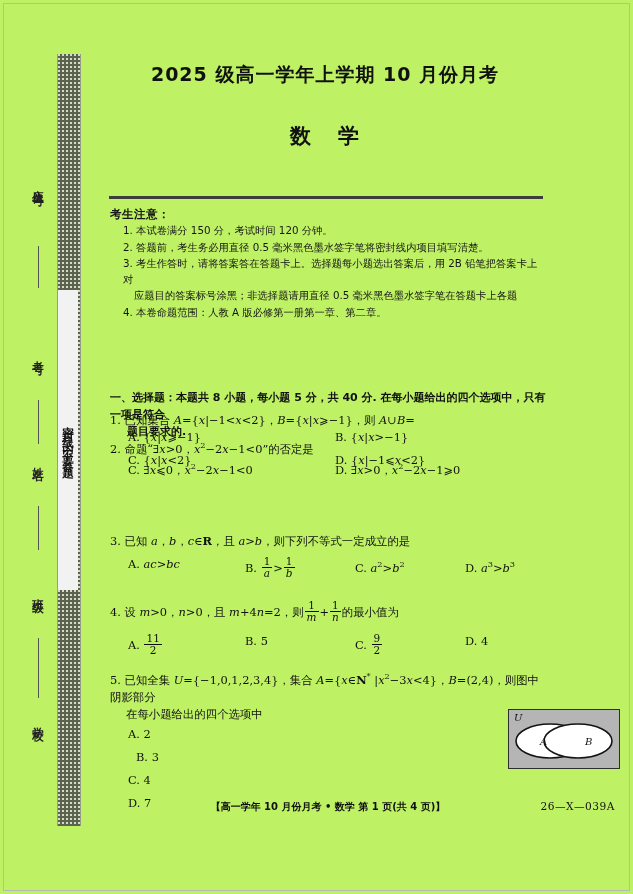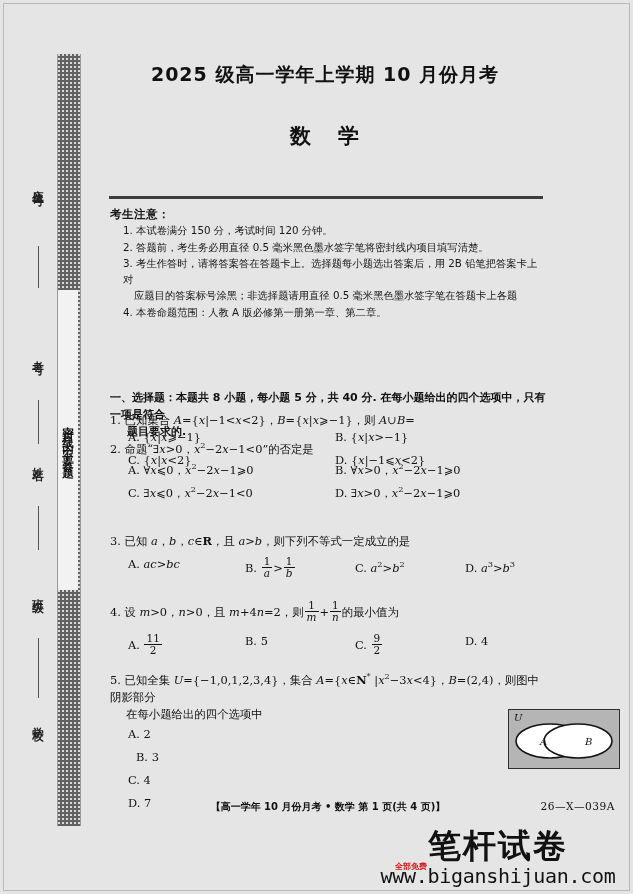--- a/index.html
+++ b/index.html
@@ -14,21 +14,21 @@
     overflow: hidden;
     font-family: "DejaVu Serif", "Liberation Serif", serif;
     color: #111;
   }
 
   
   #page {
     position: absolute;
     left: 0; top: 0;
     width: 633px; height: 894px;
-    background: #e5e5e5;
+    background: #bef264;
     box-sizing: border-box;
   }
   #page-inner-border {
     position: absolute;
     left: 3px; top: 3px;
     width: 627px; height: 888px;
     border: 1px solid #b9b9b9;
     box-sizing: border-box;
     pointer-events: none;
   }
@@ -344,30 +344,20 @@
     </span>
   </div>
 
   <div class="question" style="top:437px;">
     <span class="q-stem">
       <span class="num">2.</span>
       命题“∃<span class="mi">x</span>&gt;0，<span class="mi">x</span><span class="sup">2</span>−2<span class="mi">x</span>−1&lt;0”的否定是
     </span>
     <span class="opt-row">
       <span class="opt h1">
-        <span>A.</span>
-        ∀<span class="mi">x</span>⩽0，<span class="mi">x</span><span class="sup">2</span>−2<span class="mi">x</span>−1⩾0
-      </span>
-      <span class="opt h2">
-        <span>B.</span>
-        ∀<span class="mi">x</span>&gt;0，<span class="mi">x</span><span class="sup">2</span>−2<span class="mi">x</span>−1⩾0
-      </span>
-    </span>
-    <span class="opt-row">
-      <span class="opt h1">
         <span>C.</span>
         ∃<span class="mi">x</span>⩽0，<span class="mi">x</span><span class="sup">2</span>−2<span class="mi">x</span>−1&lt;0
       </span>
       <span class="opt h2">
         <span>D.</span>
         ∃<span class="mi">x</span>&gt;0，<span class="mi">x</span><span class="sup">2</span>−2<span class="mi">x</span>−1⩾0
       </span>
     </span>
   </div>
 
@@ -453,18 +443,13 @@
       <ellipse cx="41" cy="31" rx="34" ry="17" fill="#ffffff" stroke="#141414" stroke-width="1.6"></ellipse>
       <ellipse cx="69" cy="31" rx="34" ry="17" fill="#ffffff" stroke="#141414" stroke-width="1.6"></ellipse>
       <text x="31" y="35" font-size="10" font-style="italic" font-family="DejaVu Serif, serif" fill="#111">A</text>
       <text x="76" y="35" font-size="10" font-style="italic" font-family="DejaVu Serif, serif" fill="#111">B</text>
     </svg>
   </div>
 
   <div id="footer">【高一学年 10 月份月考 • 数学  第 1 页(共 4 页)】</div>
   <div id="paper-code">26—X—039A</div>
 
-  <div id="watermark">
-    <div id="wm-cn">笔杆试卷</div>
-    <div id="wm-free">全部免费</div>
-    <div id="wm-url">www.biganshijuan.com</div>
-  </div>
 </div>
 
 </body></html>

